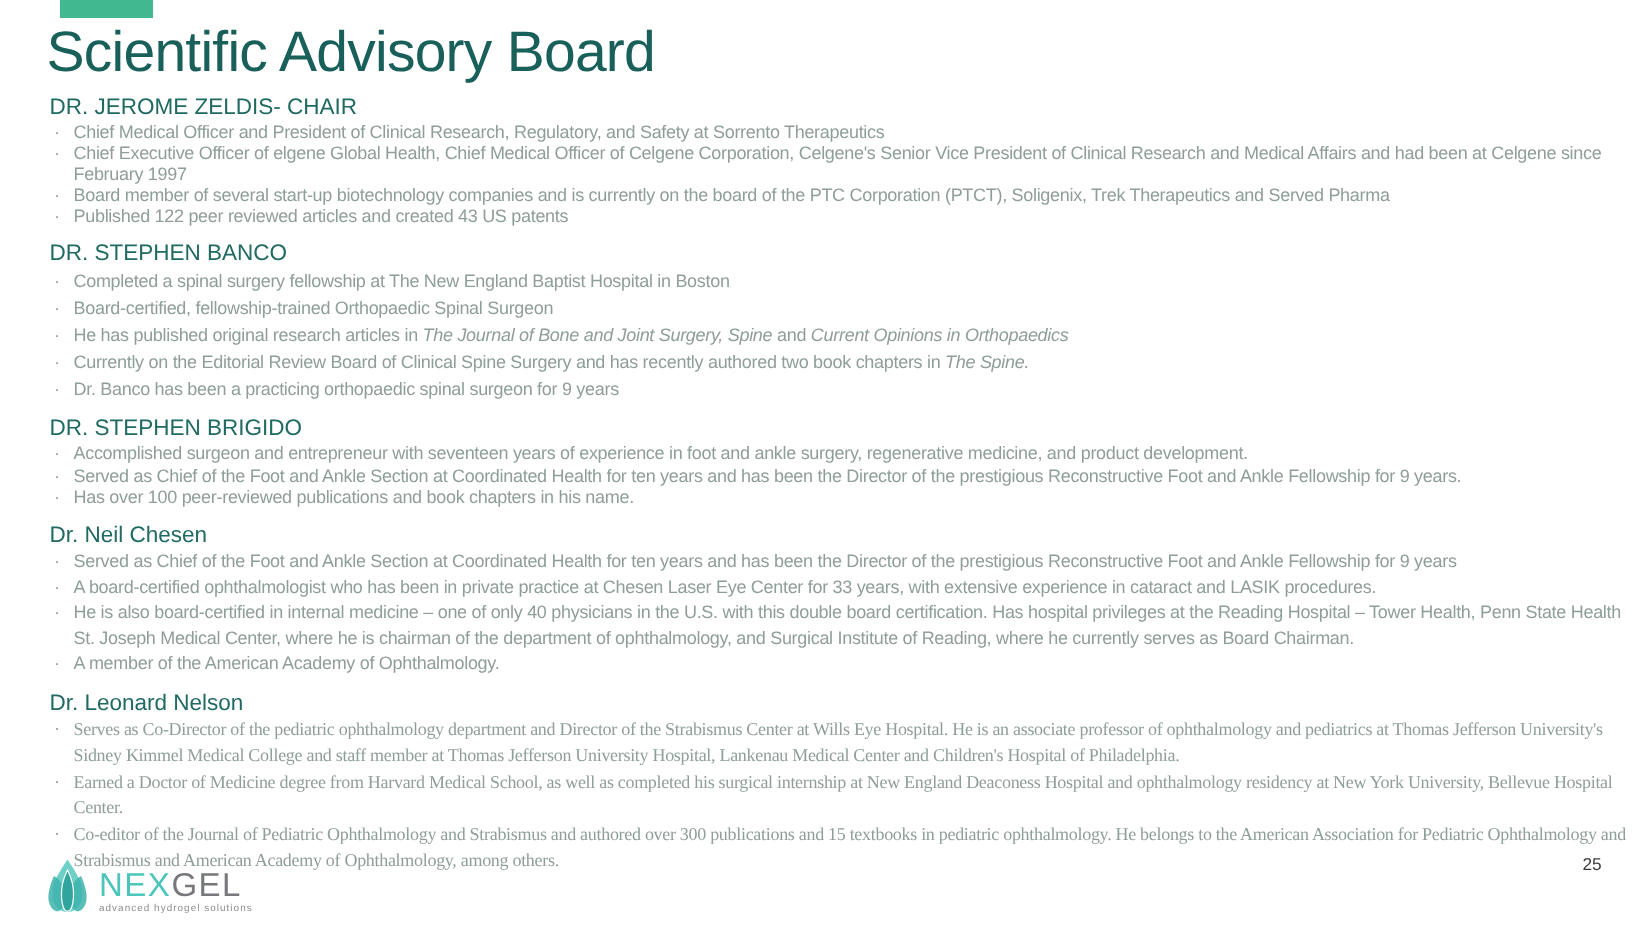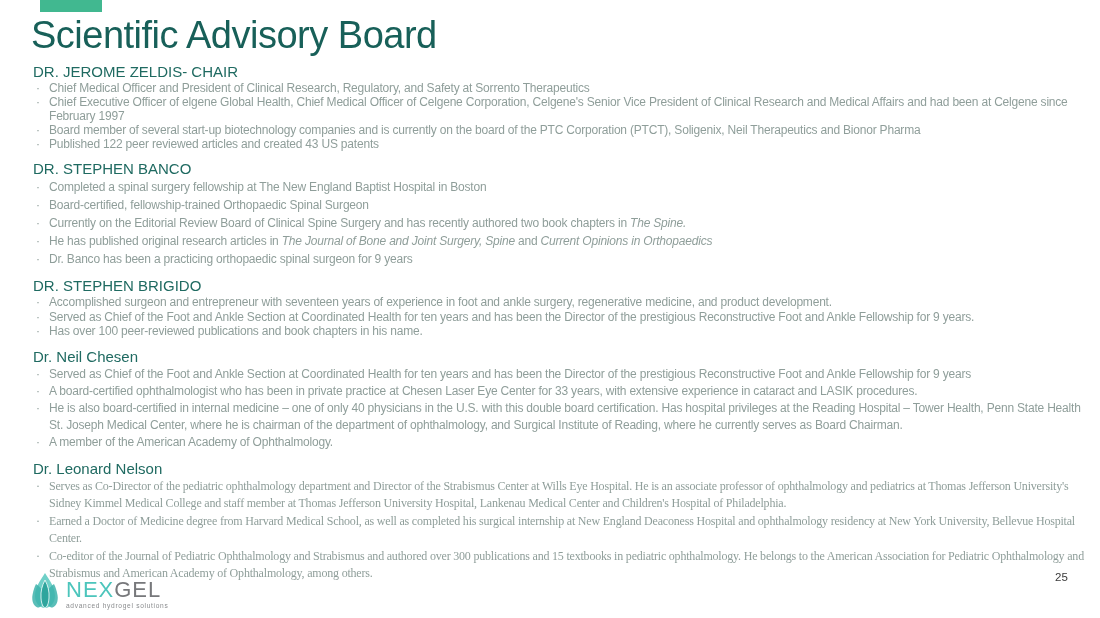--- a/index.html
+++ b/index.html
@@ -75,31 +75,31 @@
   <div class="accent-bar"></div>
 
   <h1 class="slide-title">Scientific Advisory Board</h1>
 
   <div class="content">
       <section class="section sec-1">
         <h2 class="sec-heading">DR. JEROME ZELDIS- CHAIR</h2>
         <ul class="bullets">
           <li><span>Chief Medical Officer and President of Clinical Research, Regulatory, and Safety at Sorrento Therapeutics</span></li>
           <li><span>Chief Executive Officer of elgene Global Health, Chief Medical Officer of Celgene Corporation, Celgene's Senior Vice President of Clinical Research and Medical Affairs and had been at Celgene since February 1997</span></li>
-          <li><span>Board member of several start-up biotechnology companies and is currently on the board of the PTC Corporation (PTCT), Soligenix, Neil Therapeutics and Bionor Pharma</span></li>
+          <li><span>Board member of several start-up biotechnology companies and is currently on the board of the PTC Corporation (PTCT), Soligenix, Trek Therapeutics and Served Pharma</span></li>
           <li><span>Published 122 peer reviewed articles and created 43 US patents</span></li>
         </ul>
       </section>
       <section class="section sec-2">
         <h2 class="sec-heading">DR. STEPHEN BANCO</h2>
         <ul class="bullets">
           <li><span>Completed a spinal surgery fellowship at The New England Baptist Hospital in Boston</span></li>
           <li><span>Board-certified, fellowship-trained Orthopaedic Spinal Surgeon</span></li>
+          <li><span>He has published original research articles in </span><em>The Journal of Bone and Joint Surgery, Spine</em><span> and </span><em>Current Opinions in Orthopaedics</em></li>
           <li><span>Currently on the Editorial Review Board of Clinical Spine Surgery and has recently authored two book chapters in </span><em>The Spine.</em></li>
-          <li><span>He has published original research articles in </span><em>The Journal of Bone and Joint Surgery, Spine</em><span> and </span><em>Current Opinions in Orthopaedics</em></li>
           <li><span>Dr. Banco has been a practicing orthopaedic spinal surgeon for 9 years</span></li>
         </ul>
       </section>
       <section class="section sec-3">
         <h2 class="sec-heading">DR. STEPHEN BRIGIDO</h2>
         <ul class="bullets">
           <li><span>Accomplished surgeon and entrepreneur with seventeen years of experience in foot and ankle surgery, regenerative medicine, and product development.</span></li>
           <li><span>Served as Chief of the Foot and Ankle Section at Coordinated Health for ten years and has been the Director of the prestigious Reconstructive Foot and Ankle Fellowship for 9 years.</span></li>
           <li><span>Has over 100 peer-reviewed publications and book chapters in his name.</span></li>
         </ul>

